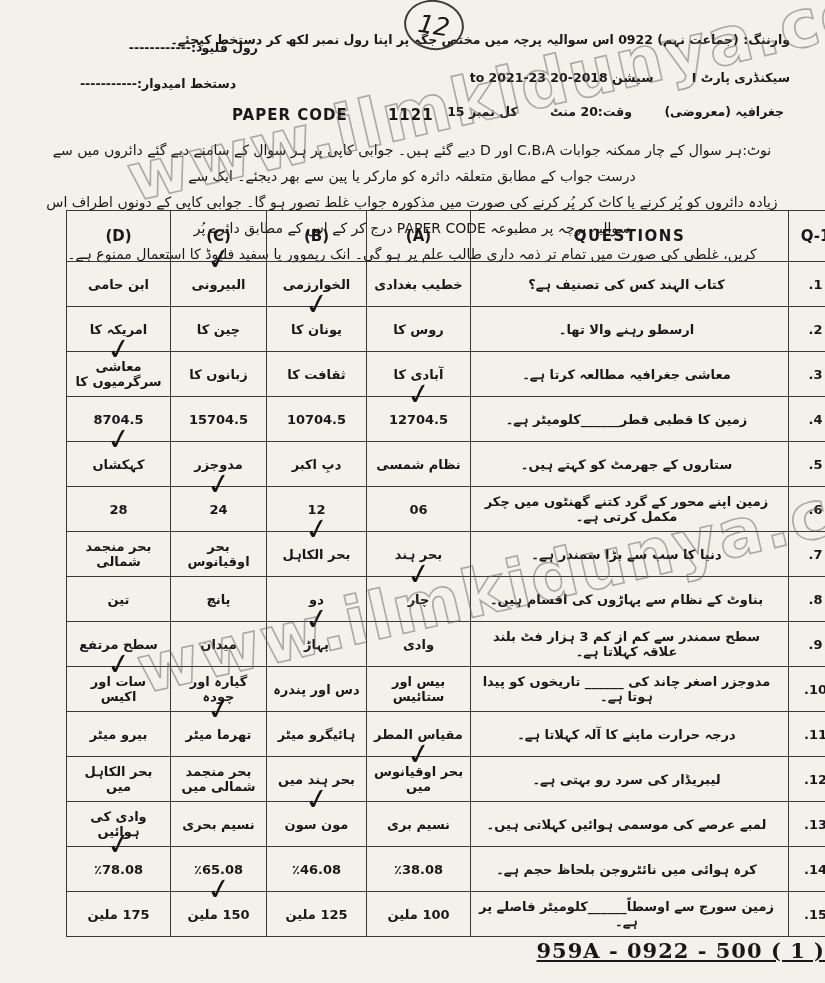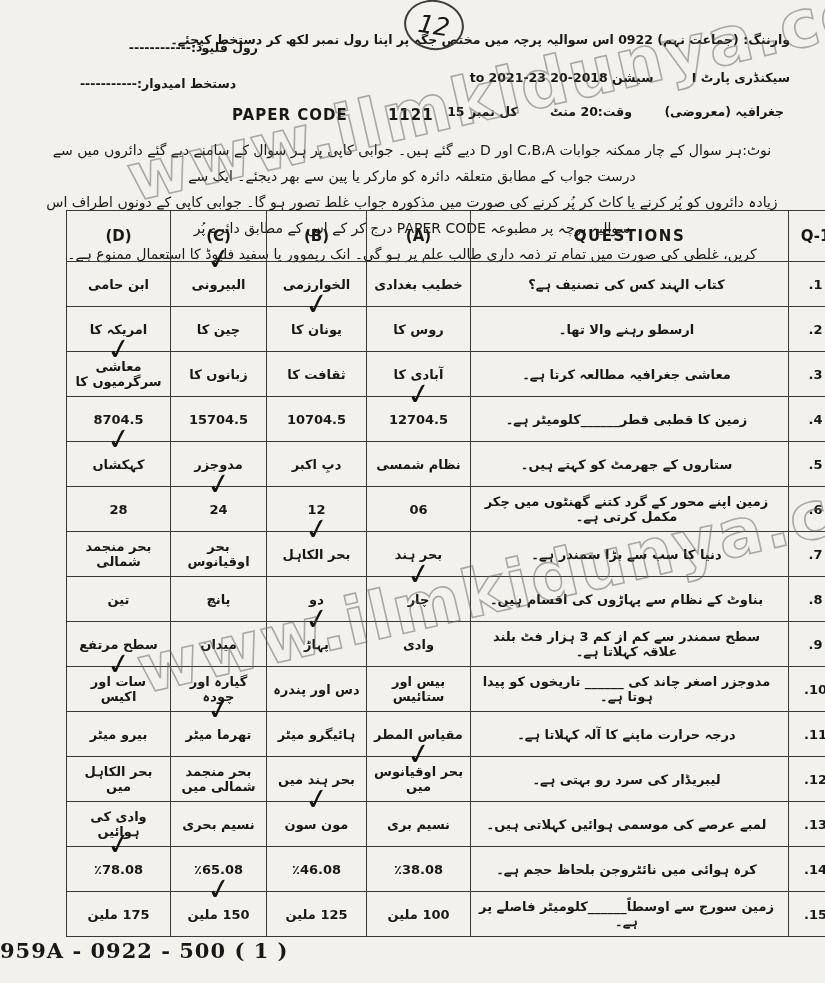--- a/index.html
+++ b/index.html
@@ -37,22 +37,22 @@
         font-size:13px;overflow:visible;position:relative;}
   .qtable th{font-size:15px;font-weight:bold;height:50px;font-family:"DejaVu Sans",sans-serif;}
   .qtable .qhead{letter-spacing:1.5px;margin-left:36px;}
   .qtable tr{height:45px;}
   .qcell{direction:rtl;text-align:left;padding:0 10px 0 4px !important;font-weight:bold;}
   .opt{direction:rtl;font-weight:bold;}
   .qno{direction:rtl;font-weight:bold;font-size:13.5px;}
   .tick{position:absolute;top:-17px;left:50%;transform:translateX(-50%) rotate(-10deg);
         font-size:29px;font-weight:bold;color:#141414;z-index:3;line-height:1;}
   
-  .footer{left:0;top:938px;width:100%;text-align:left;font-family:"DejaVu Serif",serif;
-          font-size:21px;font-weight:bold;letter-spacing:1px;}
+  .footer{left:0;top:938px;width:100%;text-align:right;font-family:"DejaVu Serif",serif;
+          font-size:21px;font-weight:bold;letter-spacing:1px;text-decoration:underline;}
 </style>
 </head>
 <body>
 
 <div class="page">
 
   <div class="wm wm1">www.ilmkidunya.com</div>
   <div class="wm wm2">www.ilmkidunya.com</div>
 
   <div class="abs score">

